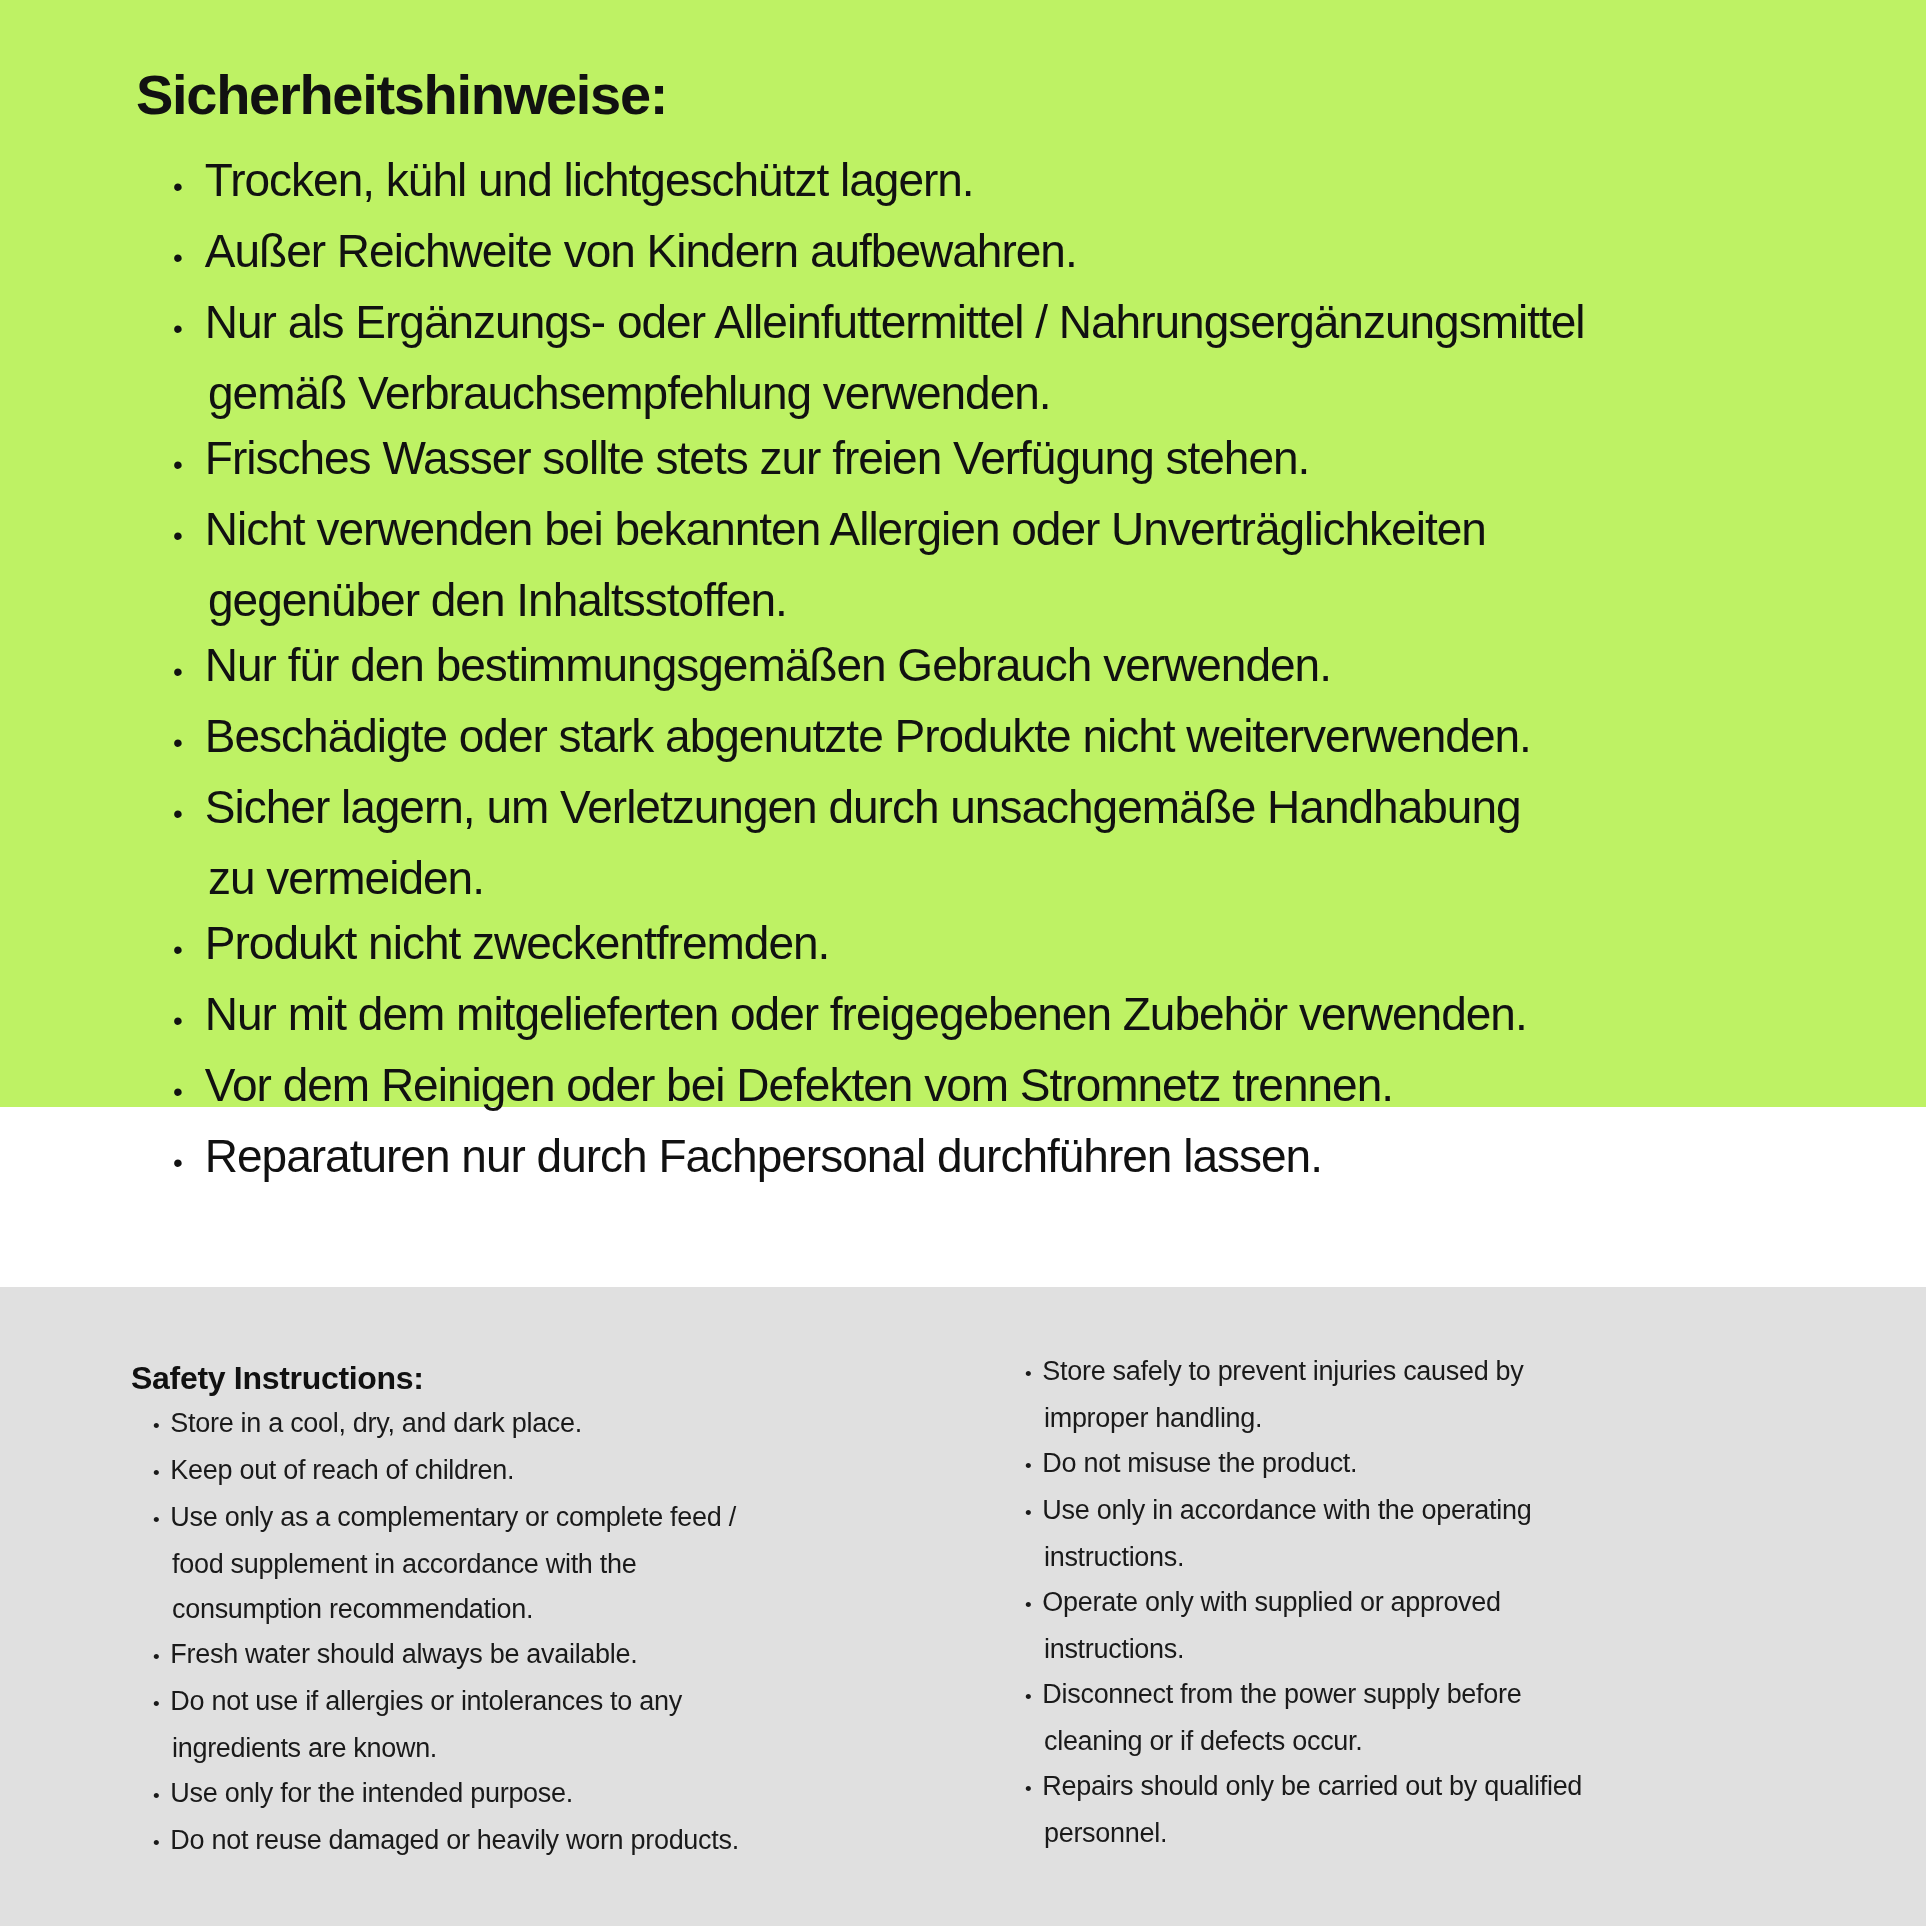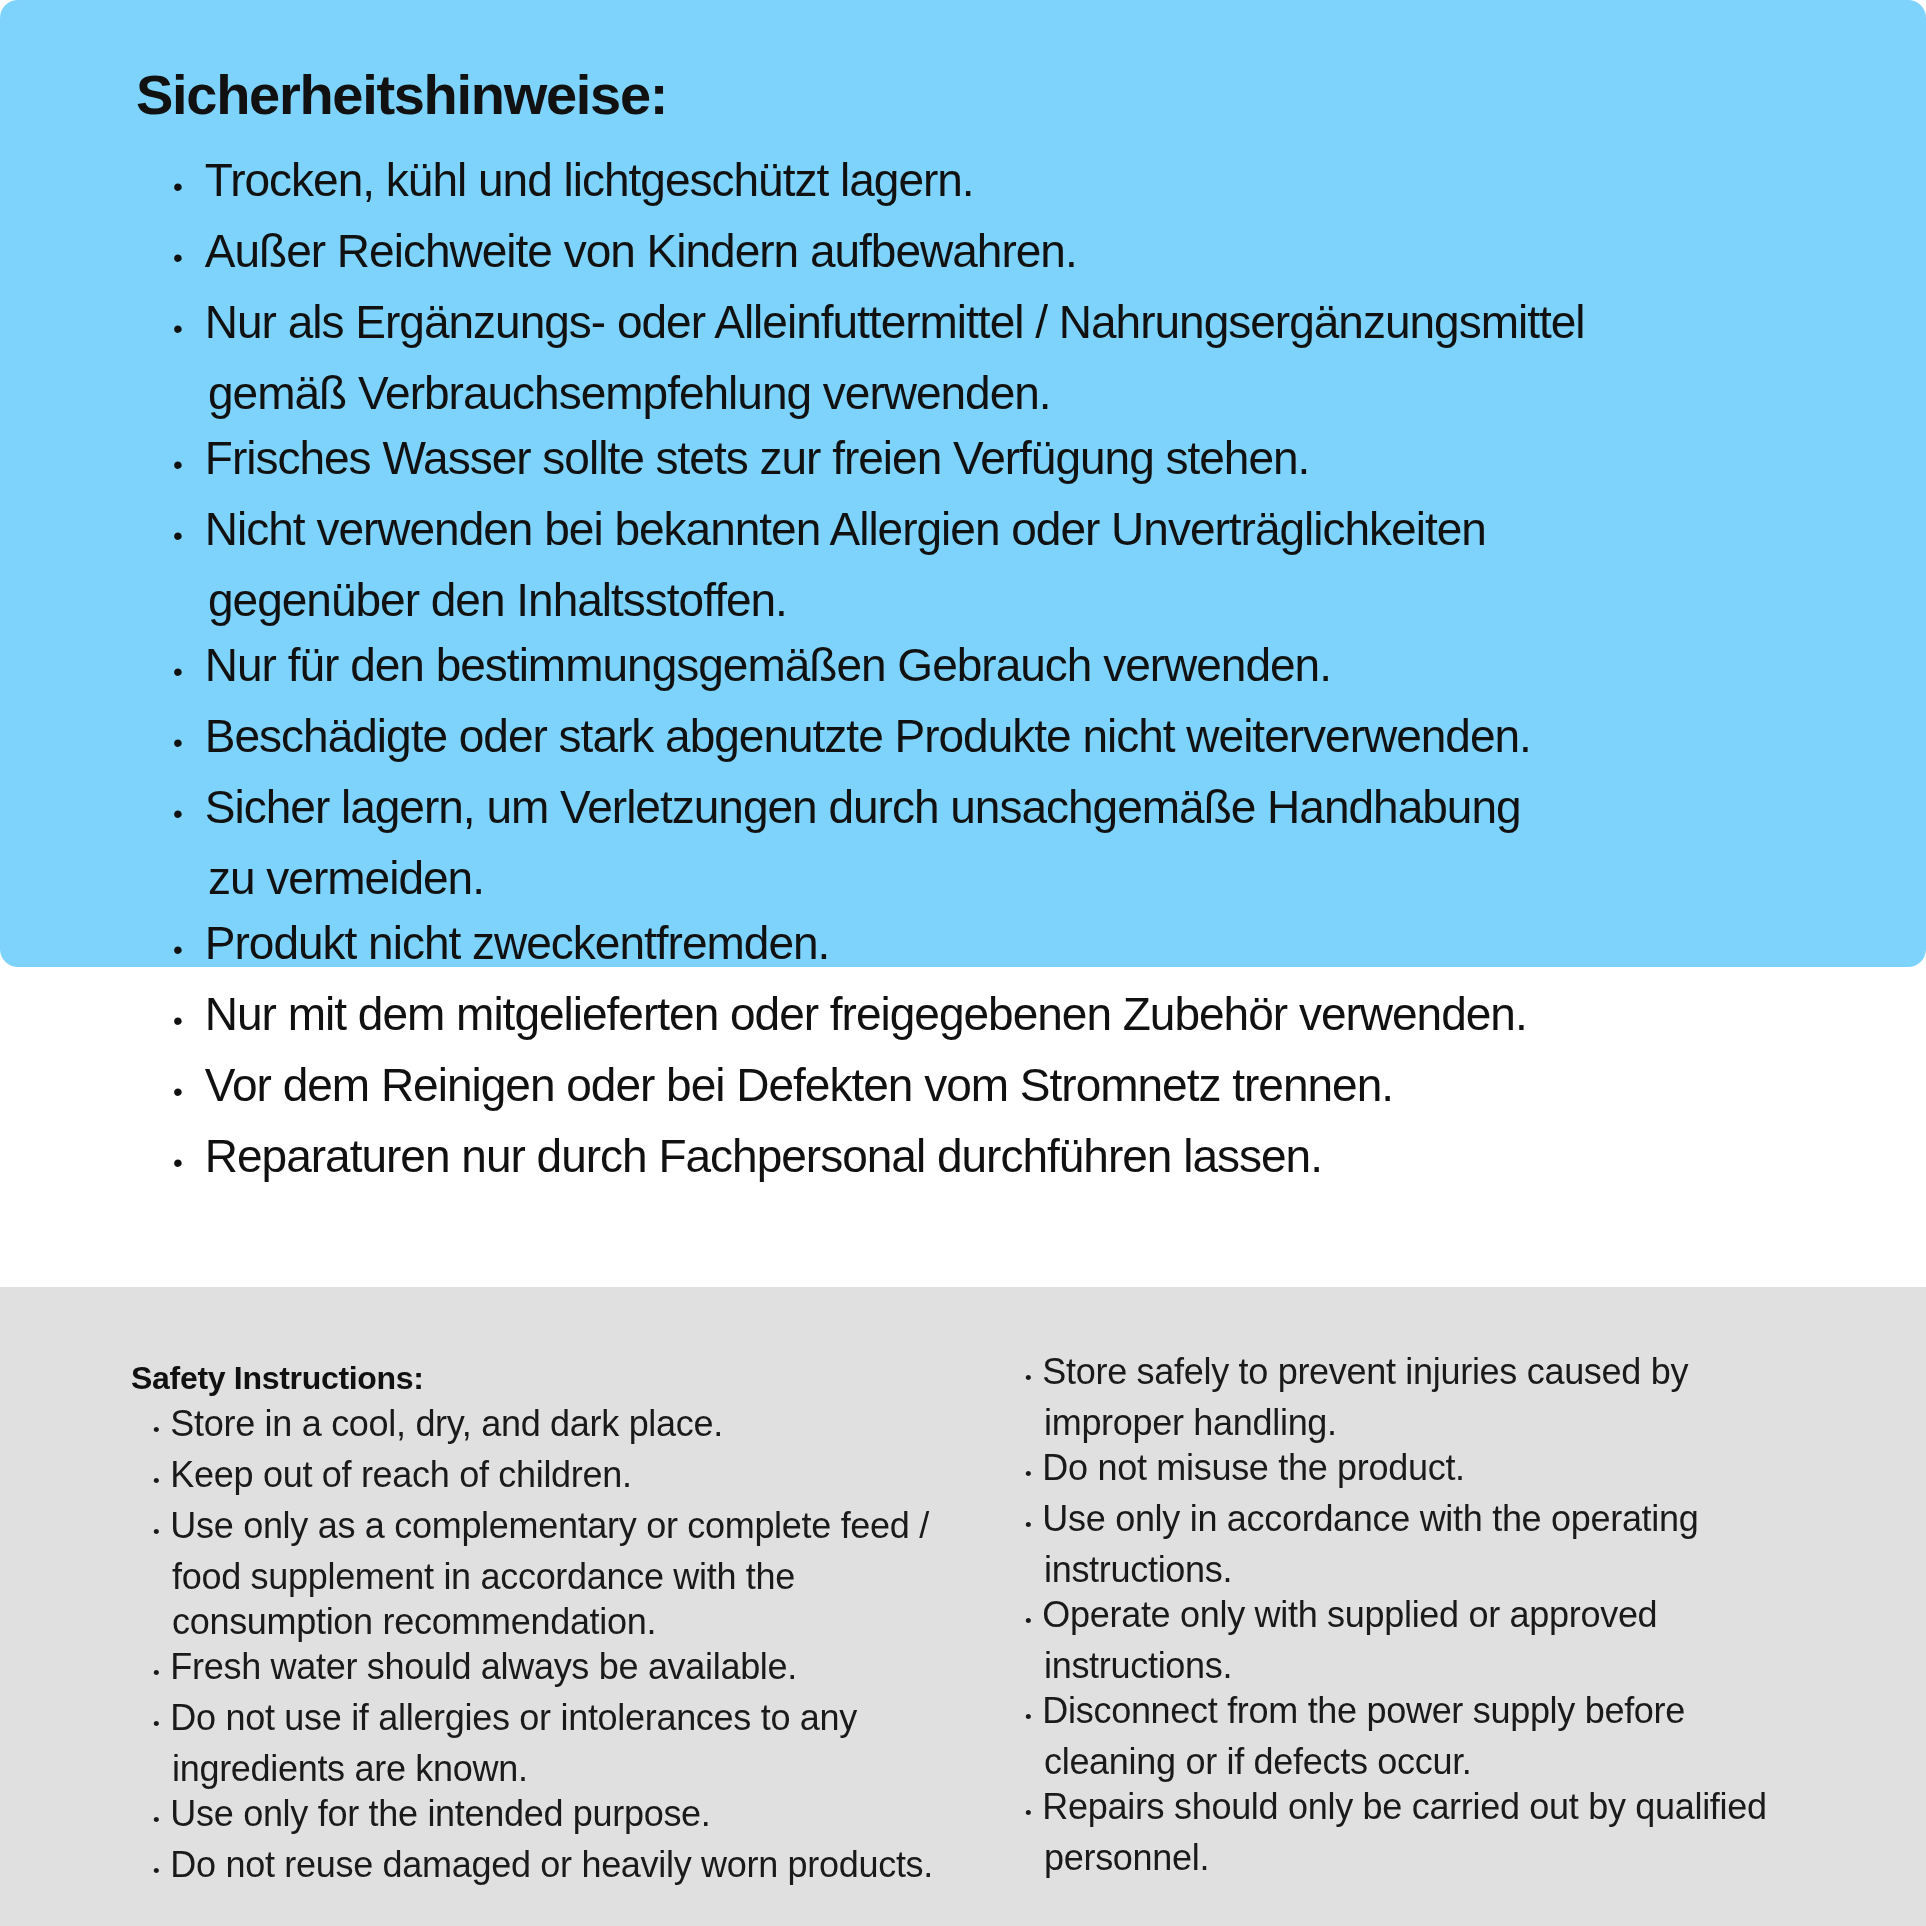--- a/index.html
+++ b/index.html
@@ -5,21 +5,21 @@
   html, body { margin: 0; padding: 0; }
   body {
     width: 1926px; height: 1926px;
     background: #ffffff;
     font-family: "Liberation Sans", sans-serif;
     color: #111111;
     position: relative;
     overflow: hidden;
   }
   .section { position: absolute; left: 0; width: 1926px; }
-  .section-de { top: 0; height: 967px; background: #7dd3fc; border-radius: 18px; }
+  .section-de { top: 0; height: 1107px; background: #bef264; }
   .section-en { top: 1287px; height: 744px; background: #e0e0e0; }
 
   .heading-de {
     position: absolute; left: 136px; top: 63px;
     font-size: 56px; font-weight: bold; letter-spacing: -1.3px;
     line-height: 1.15; color: #111111;
   }
   .list { list-style: none; margin: 0; padding: 0; position: absolute; }
   .list li { white-space: pre-line; }
   .list li::before { content: "\2022"; display: inline; }
@@ -30,21 +30,21 @@
   }
   .list-de li { padding-left: 35px; text-indent: -35px; }
   .list-de li::before { font-size: 28px; margin-right: 23px; }
 
   .heading-en {
     position: absolute; left: 131px; top: 72px;
     font-size: 32px; font-weight: bold; letter-spacing: -0.3px;
     line-height: 1.2; color: #111111;
   }
   .list-en {
-    font-size: 36px; line-height: 45px; letter-spacing: -0.3px;
+    font-size: 27px; line-height: 45px; letter-spacing: -0.3px;
     color: #1a1a1a;
   }
   .list-en li { padding-left: 19px; text-indent: -19px; }
   .list-en li::before { font-size: 19px; margin-right: 11px; }
 
   .list-en-left  { left: 153px;  top: 114px; width: 841px; }
   .list-en-right { left: 1025px; top: 62px;  width: 867px; }
 </style>
 </head>
 <body>

